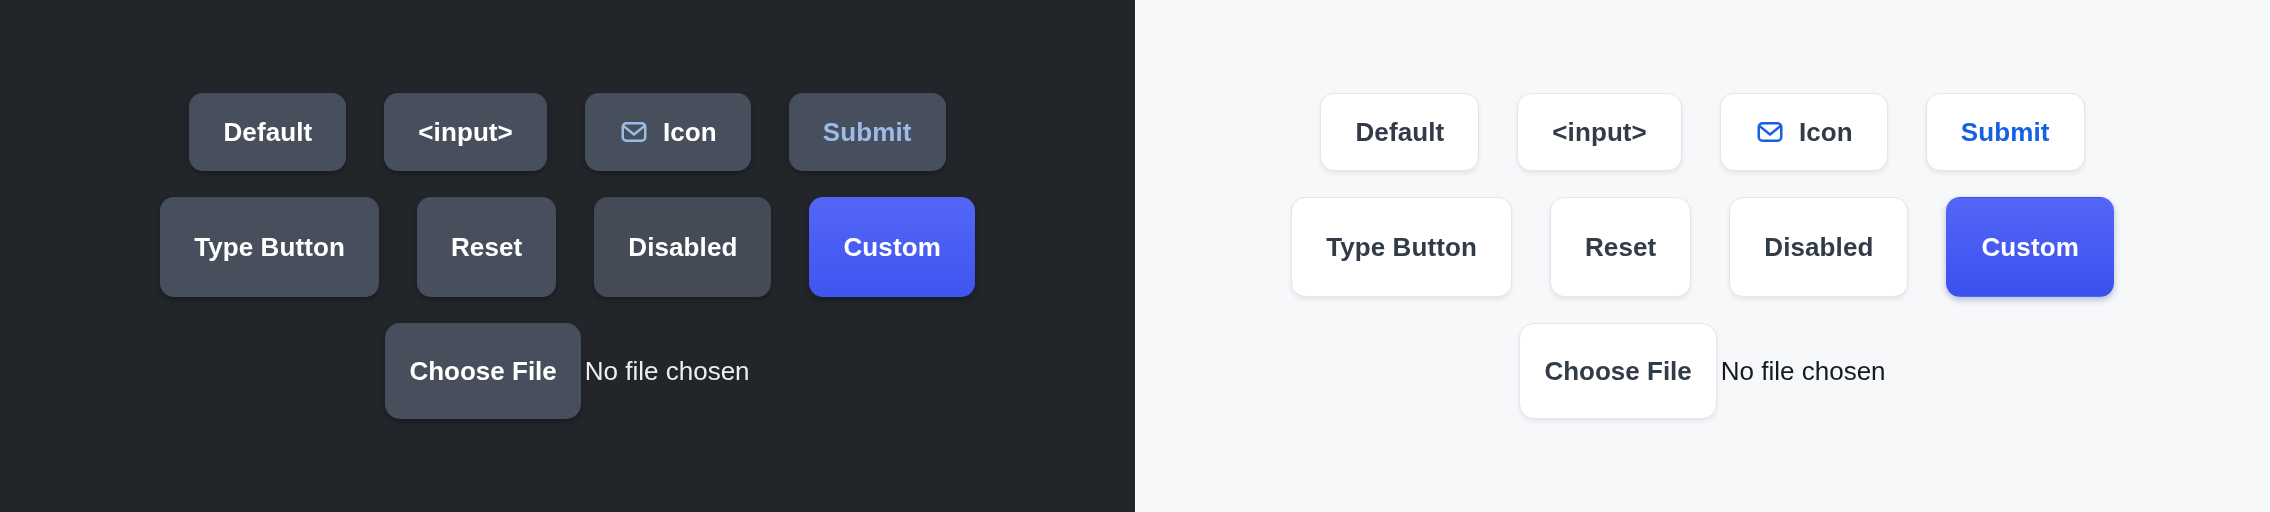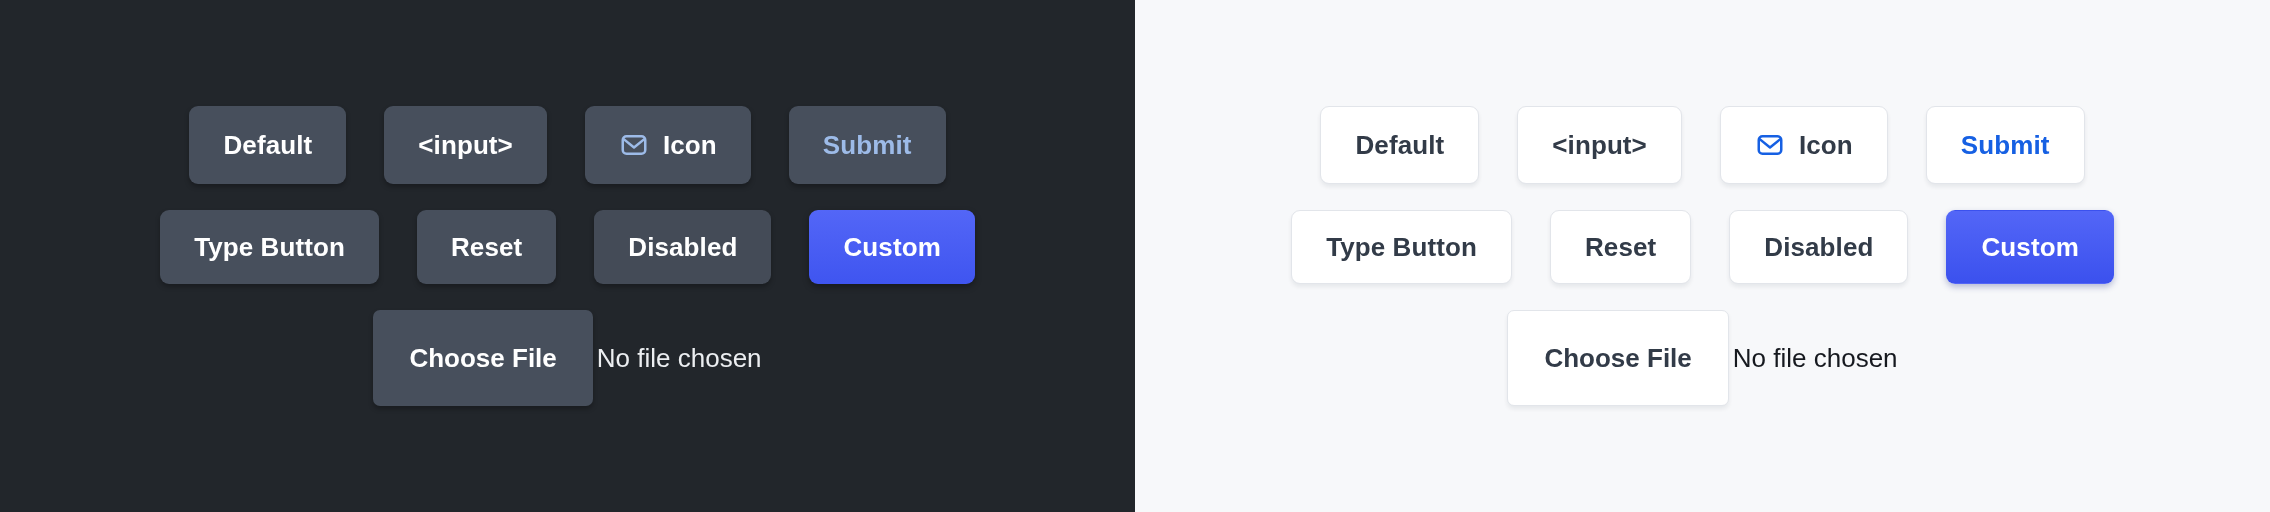--- a/index.html
+++ b/index.html
@@ -46,36 +46,36 @@
   }
 
   .row-file {
     gap: 0;
   }
 
   
   .btn {
     border: 0;
     outline: 0;
-    border-radius: 9px;
+    border-radius: 14px;
     font-family: "Liberation Sans", sans-serif;
     font-weight: bold;
     font-size: 26px;
     line-height: 1;
     letter-spacing: 0.1px;
     display: inline-flex;
     align-items: center;
     justify-content: center;
     gap: 14px;
     cursor: pointer;
     white-space: nowrap;
   }
 
   .r1 .btn { height: 78px; padding: 0 34px; }
-  .r2 .btn { height: 74px; padding: 0 34px; }
+  .r2 .btn { height: 100px; padding: 0 34px; }
 
   
   .panel-dark .btn {
     background: #474f5c;
     color: #ffffff;
     box-shadow: 0 3px 5px rgba(0,0,0,0.28);
   }
   .panel-dark .btn-submit { color: #9dbbe8; }
   .panel-dark .btn-custom {
     background: linear-gradient(180deg, #5366f7 0%, #3f55f0 100%);
@@ -128,22 +128,22 @@
     stroke-linejoin: round;
   }
 
   
   .file-group {
     display: inline-flex;
     align-items: center;
   }
   .btn-file {
     height: 96px;
-    padding: 0 36px;
-    border-radius: 7px;
+    padding: 0 24px;
+    border-radius: 15px;
     font-weight: bold;
     font-size: 26px;
     font-family: "Liberation Sans", sans-serif;
     display: inline-flex;
     align-items: center;
     justify-content: center;
     cursor: pointer;
     border: 0;
   }
   .panel-light .btn-file {

